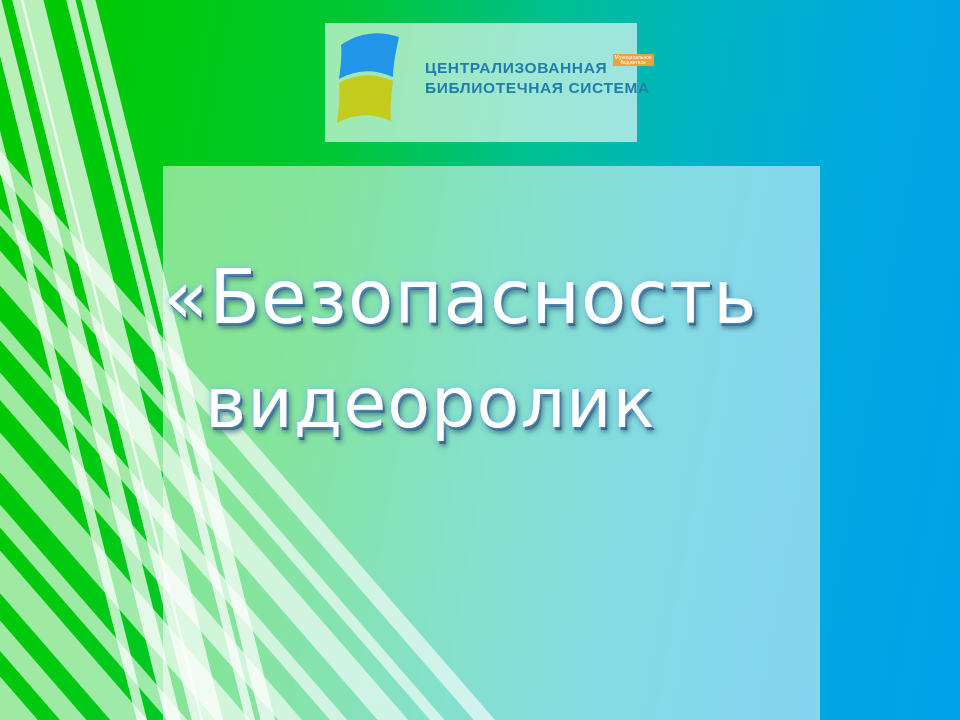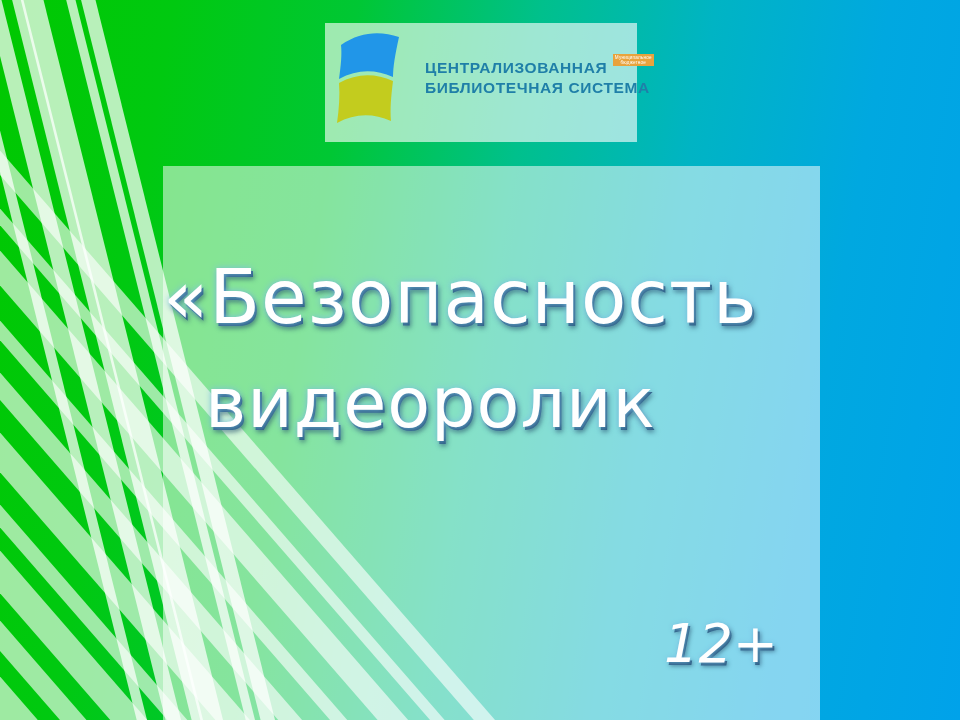--- a/index.html
+++ b/index.html
@@ -214,15 +214,14 @@
         <div>бюджетное</div>
       </div>
     </div>
   </div>
 
   <div id="headline">
     <div class="title-line l1">«Безопасность</div>
     <div class="title-line l3">видеоролик</div>
   </div>
 
-  <div id="age-rating">12+</div>
 
 </div>
 
 </body></html>

